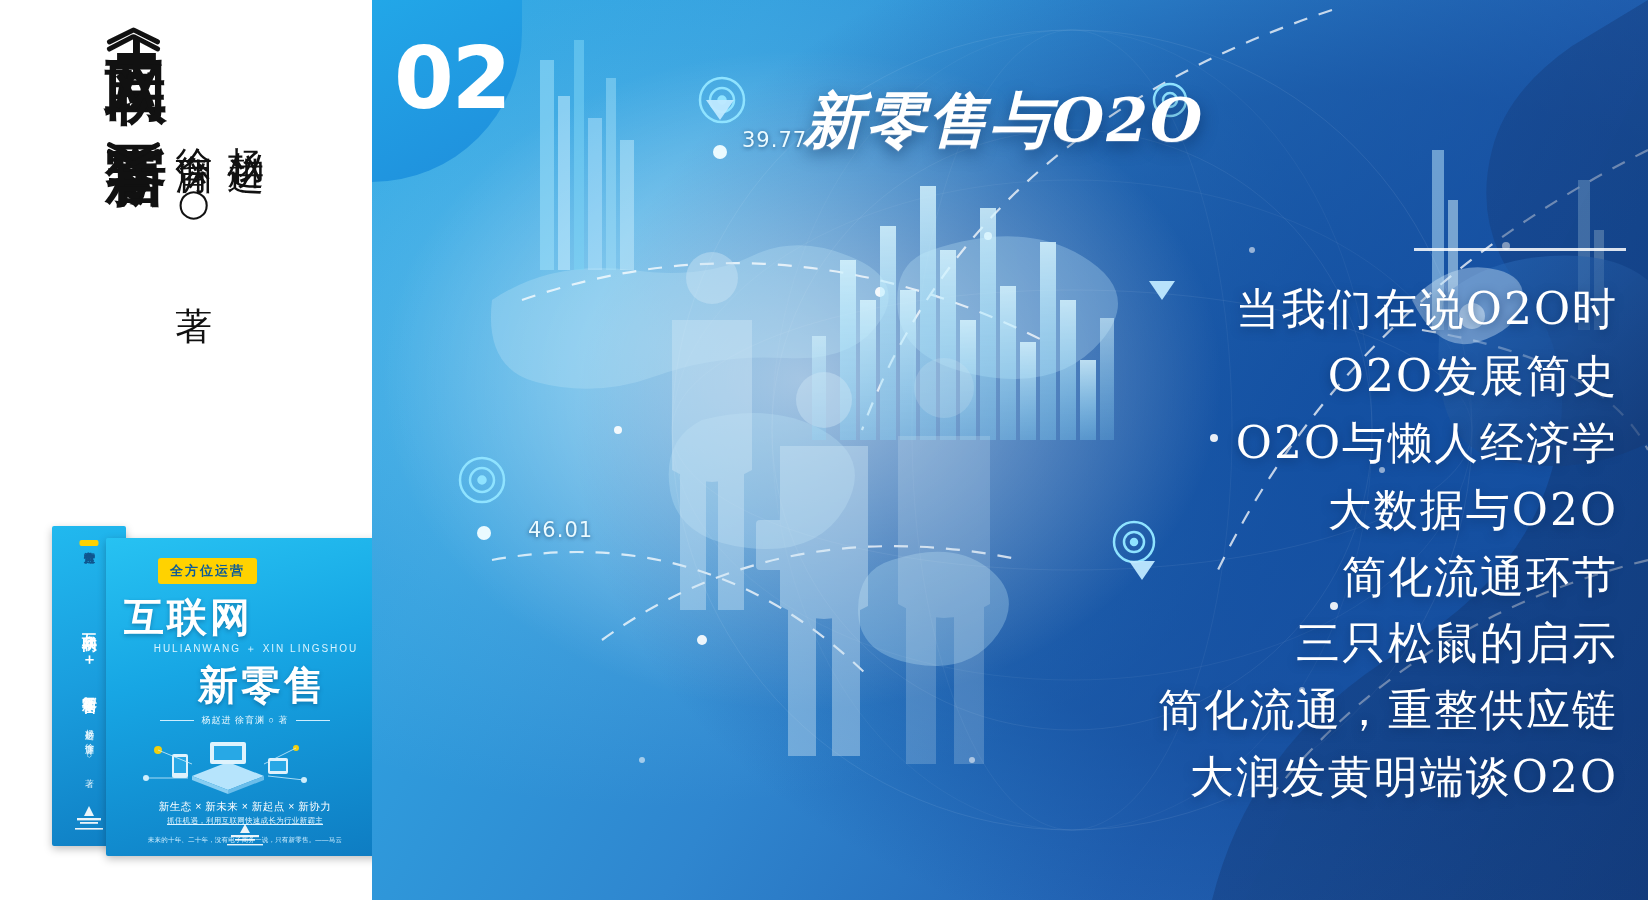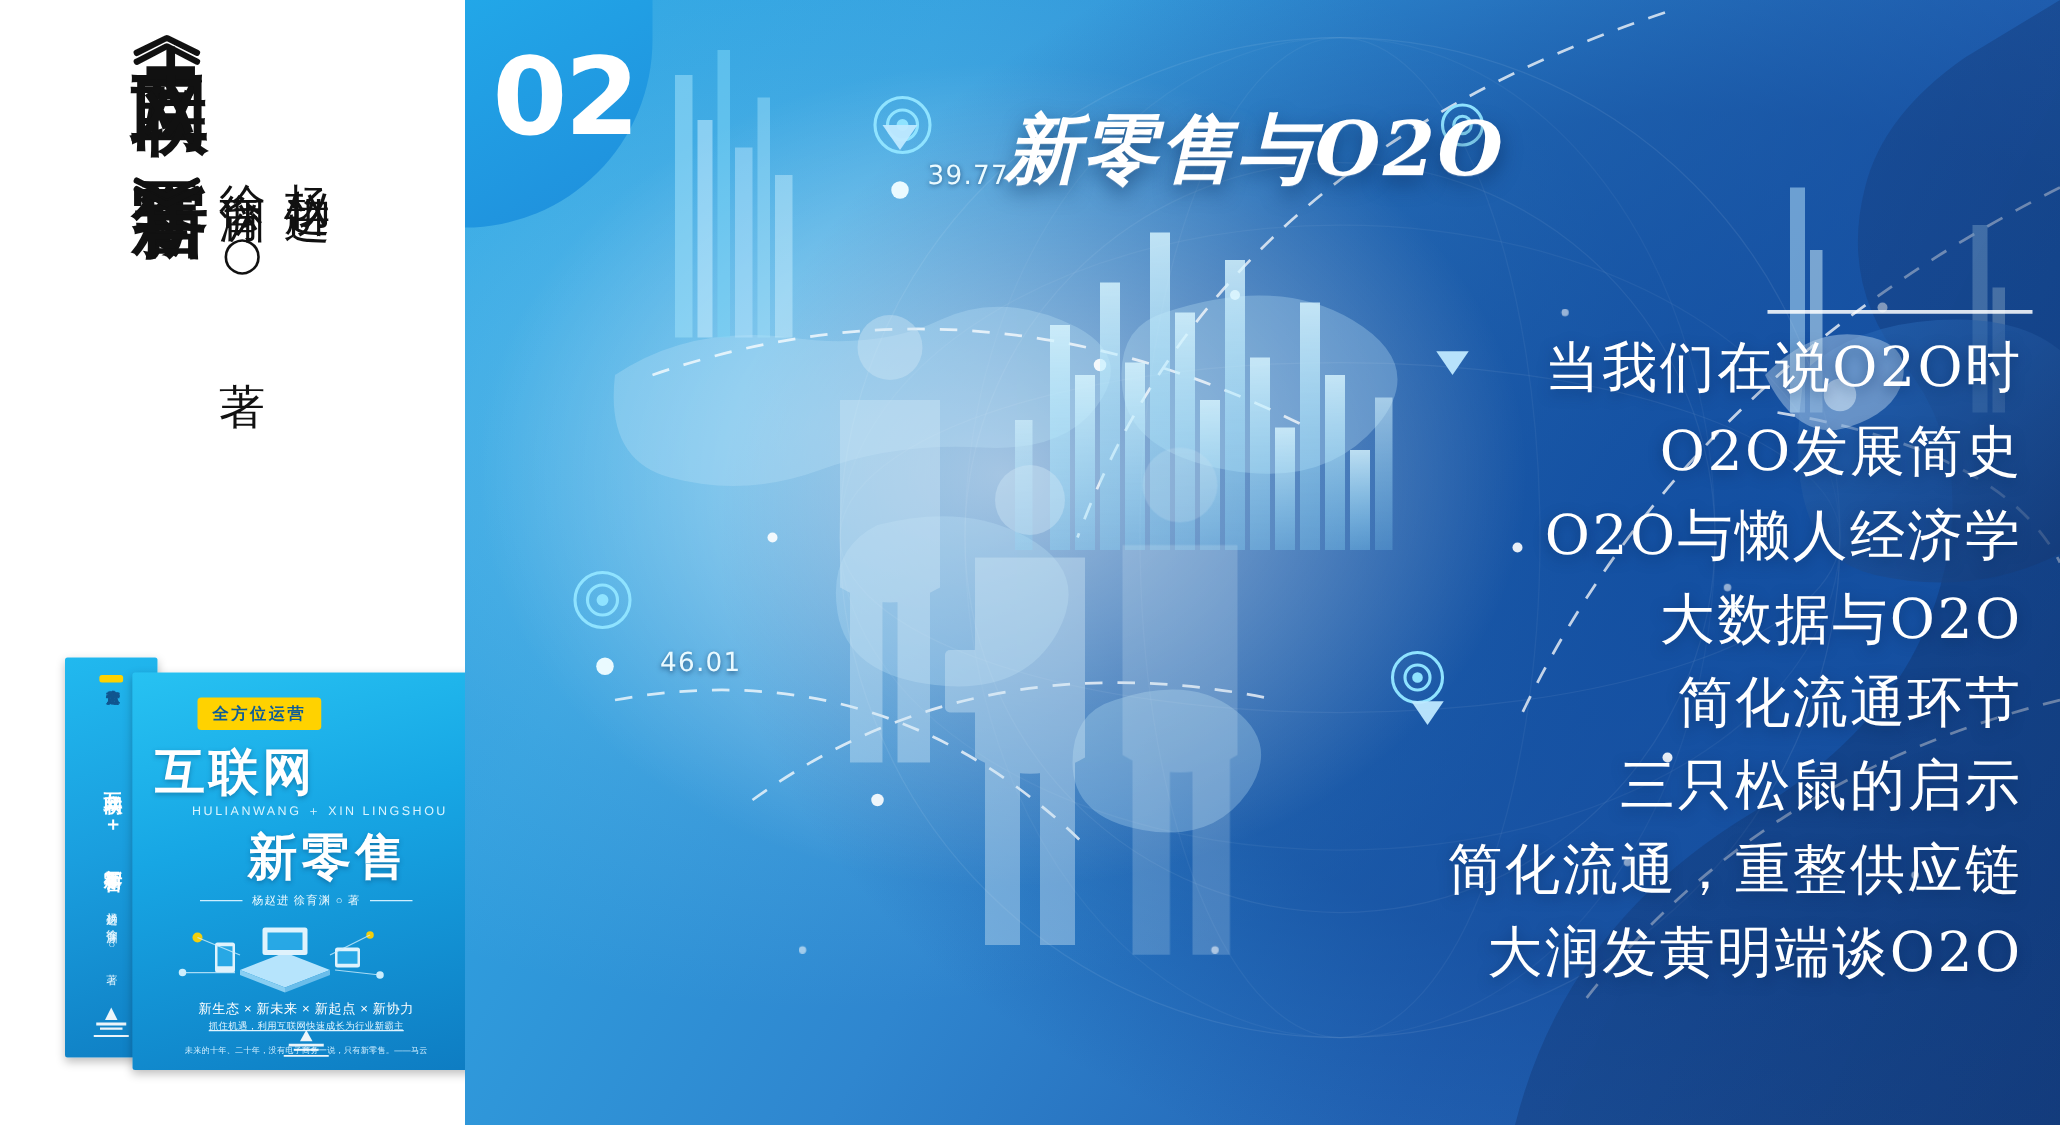--- a/index.html
+++ b/index.html
@@ -166,21 +166,21 @@
     text-shadow:0 6px 16px rgba(6,36,82,.55), 0 1px 0 rgba(255,255,255,.25);
     font-style:italic;
   }
   #headline-rule{
     position:absolute;left:1042px;top:248px;width:212px;height:3px;
     background:rgba(255,255,255,.85);
   }
 
   
   #toc{
-    position:absolute;right:30px;top:262px;width:760px;
+    position:absolute;right:30px;top:276px;width:760px;
     text-align:right;
     color:#ffffff;
     font-family:"DejaVu Serif","Liberation Serif",serif;
     font-size:44px;
     line-height:1.52;
     letter-spacing:2px;
     text-shadow:0 3px 10px rgba(8,40,88,.5);
   }
   #toc div{white-space:nowrap;}
 

